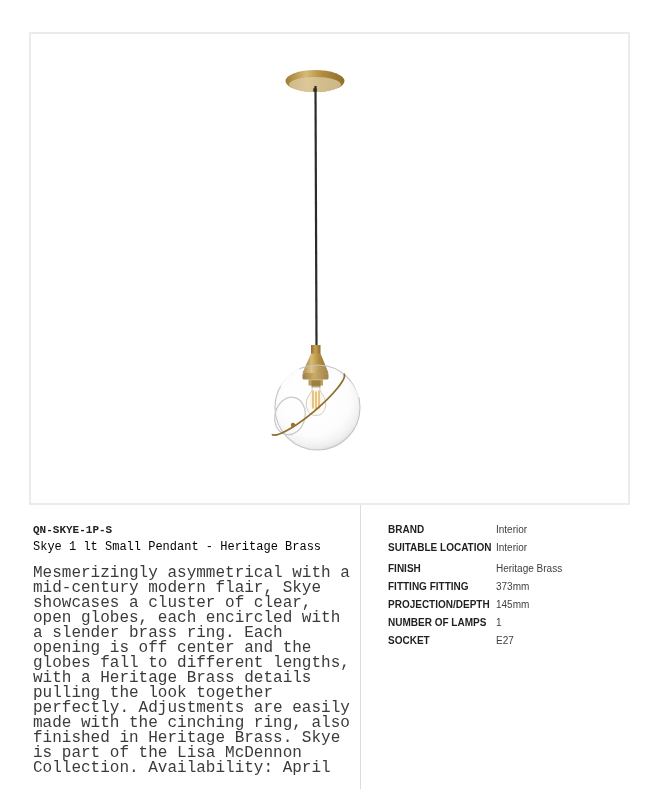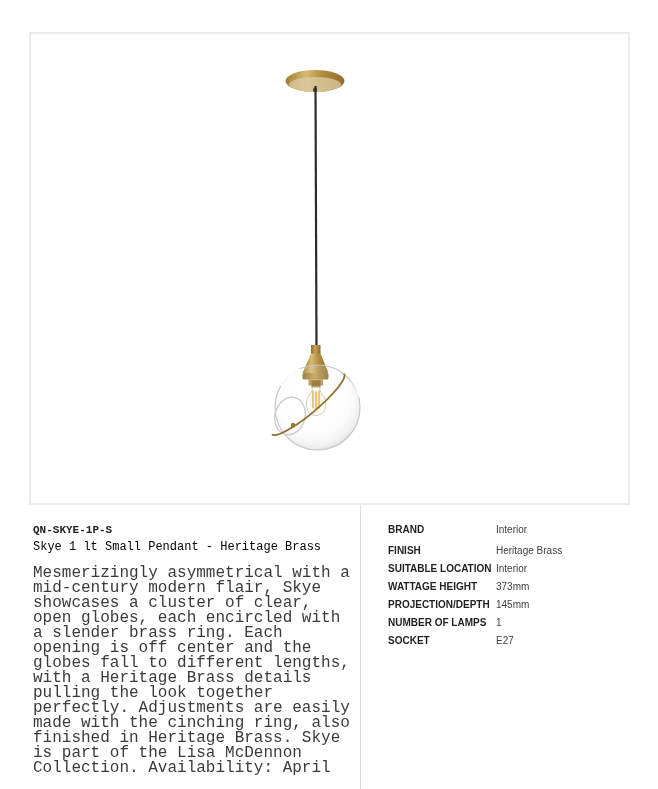--- a/index.html
+++ b/index.html
@@ -114,30 +114,30 @@
   <div class="left-col">
     <div class="sku">QN-SKYE-1P-S</div>
     <div class="title">Skye 1 lt Small Pendant - Heritage Brass</div>
     <p class="description">Mesmerizingly asymmetrical with a mid-century modern flair, Skye showcases a cluster of clear, open globes, each encircled with a slender brass ring. Each opening is off center and the globes fall to different lengths, with a Heritage Brass details pulling the look together perfectly. Adjustments are easily made with the cinching ring, also finished in Heritage Brass. Skye is part of the Lisa McDennon Collection. Availability: April</p>
   </div>
   <div class="right-col">
     <div class="spec-row">
       <span class="spec-label">BRAND</span>
       <span class="spec-value">Interior</span>
     </div>
+    <div class="spec-row">
+      <span class="spec-label">SUITABLE LOCATION</span>
+      <span class="spec-value">Interior</span>
+    </div>
     <div class="spec-row gap-lg">
       <span class="spec-label">FINISH</span>
       <span class="spec-value">Heritage Brass</span>
     </div>
     <div class="spec-row">
-      <span class="spec-label">SUITABLE LOCATION</span>
-      <span class="spec-value">Interior</span>
-    </div>
-    <div class="spec-row">
-      <span class="spec-label">WATTAGE HEIGHT</span>
+      <span class="spec-label">FITTING FITTING</span>
       <span class="spec-value">373mm</span>
     </div>
     <div class="spec-row">
       <span class="spec-label">PROJECTION/DEPTH</span>
       <span class="spec-value">145mm</span>
     </div>
     <div class="spec-row">
       <span class="spec-label">NUMBER OF LAMPS</span>
       <span class="spec-value">1</span>
     </div>

